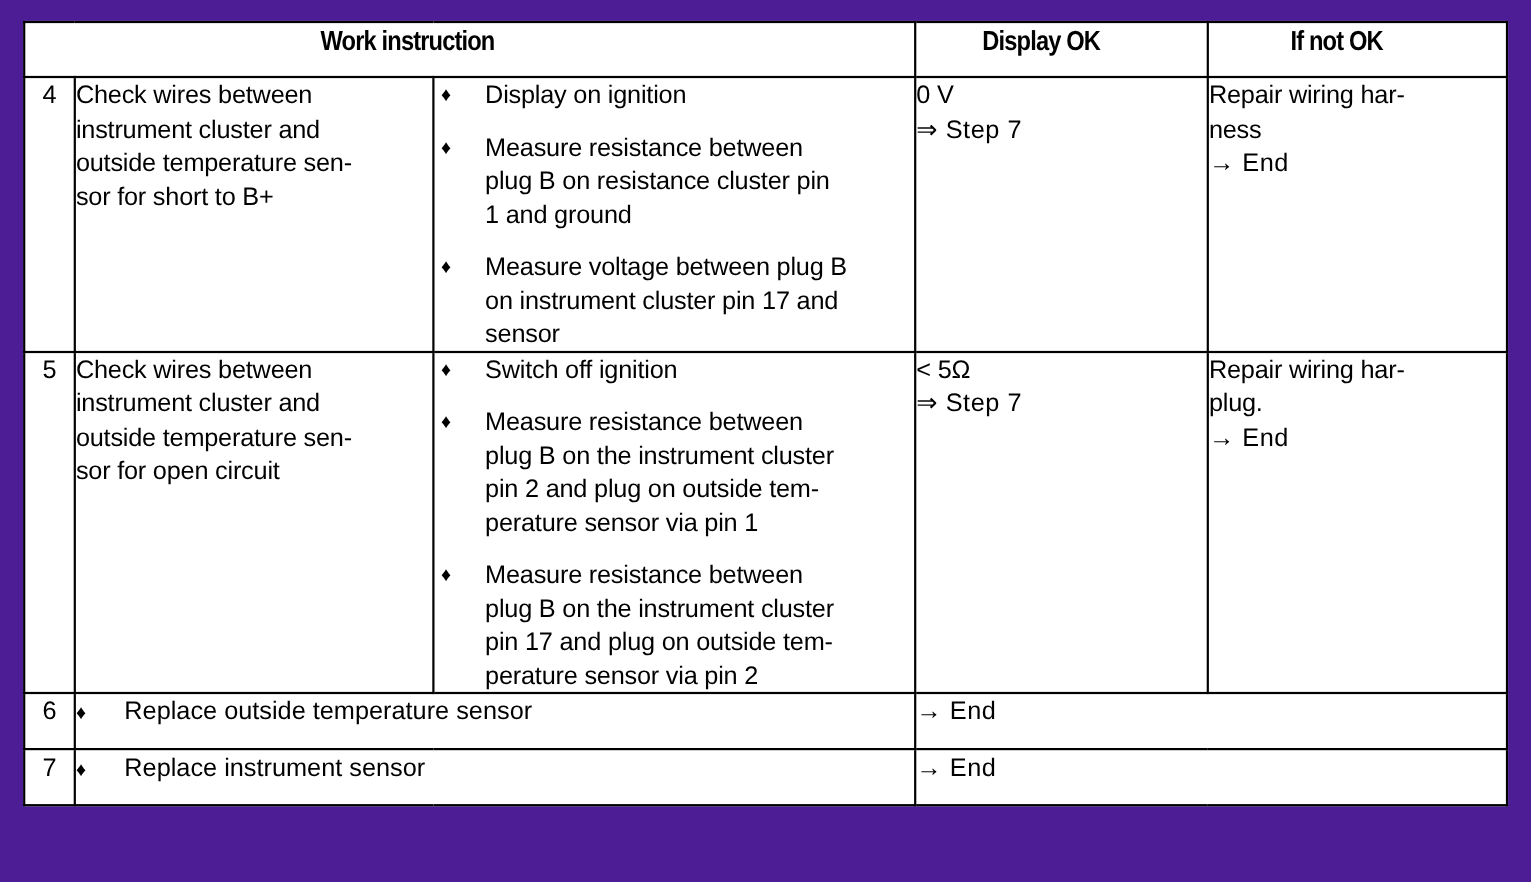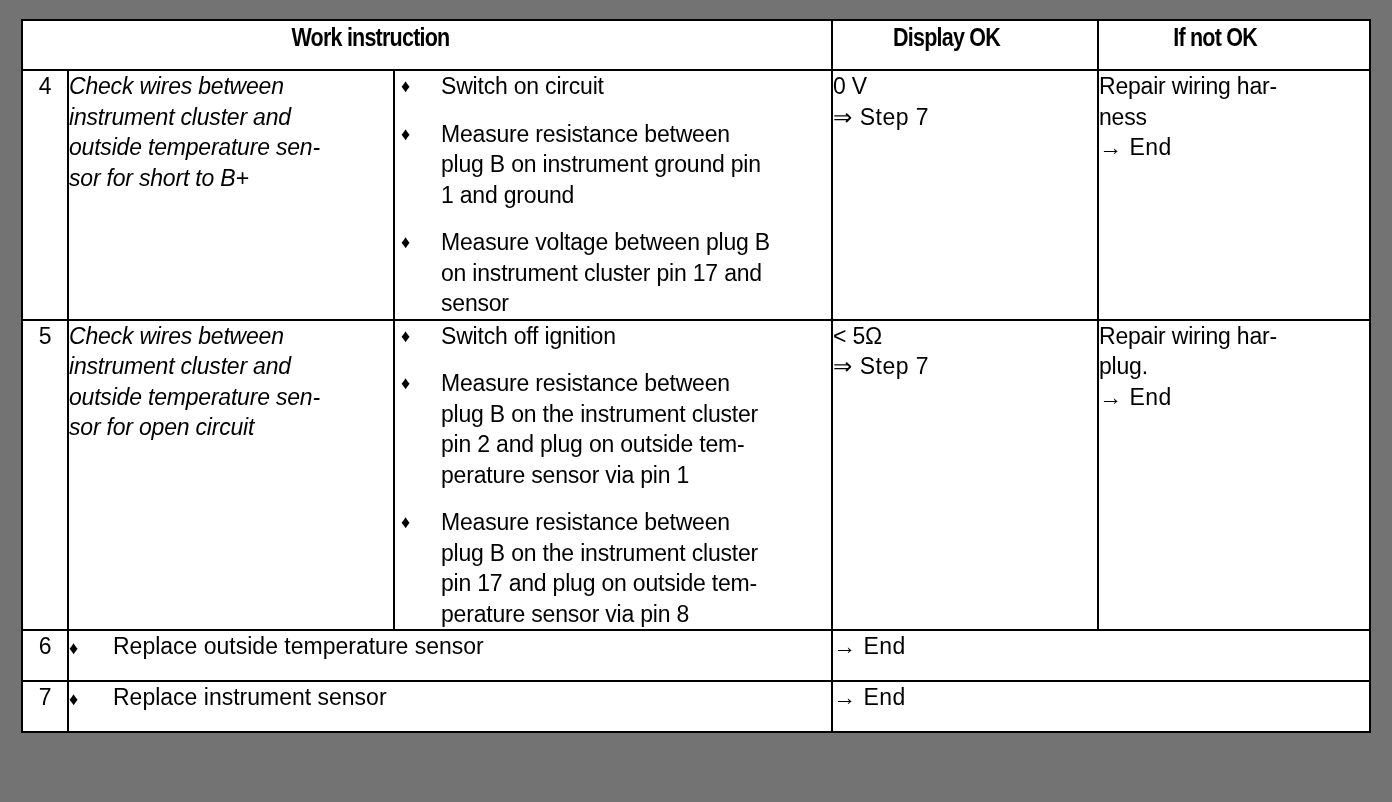--- a/index.html
+++ b/index.html
@@ -12,21 +12,21 @@
     height: 802px;
     font-family: "Liberation Sans", sans-serif;
     color: #000000;
     overflow: hidden;
   }
 
   .page {
     position: relative;
     width: 1392px;
     height: 802px;
-    background: #737373;
+    background: #4c1d95;
   }
 
   
   .diag-table {
     position: absolute;
     left: 21px;
     top: 19px;
     width: 1348px;
     border-collapse: collapse;
     table-layout: fixed;
@@ -69,21 +69,21 @@
     font-size: 23px;
     line-height: 30.5px;
     letter-spacing: -0.2px;
   }
   .cell-step {
     padding: 10px 0 0 0;
     text-align: center;
     font-size: 23px;
     line-height: 30px;
   }
-  .cell-task  { padding: 10px 6px 14px 14px; font-style: italic; }
+  .cell-task  { padding: 10px 6px 14px 14px; }
   .cell-act   { padding: 10px 8px 14px 12px; }
   .cell-ok    { padding: 10px 8px 14px 11px; }
   .cell-notok { padding: 10px 8px 14px 11px; }
 
   .line { display: block; white-space: pre; }
 
   
   .blist { margin: 0; padding: 0; list-style: none; }
   .blist > li {
     position: relative;
@@ -154,26 +154,26 @@
           <span class="line">Check wires between</span>
           <span class="line">instrument cluster and</span>
           <span class="line">outside temperature sen-</span>
           <span class="line">sor for short to B+</span>
         </td>
 
         <td class="cell cell-act">
           <ul class="blist">
             <li>
               <span class="bullet">♦</span>
-              <span class="btext line">Switch on circuit</span>
+              <span class="btext line">Display on ignition</span>
             </li>
             <li>
               <span class="bullet">♦</span>
               <span class="btext line">Measure resistance between</span>
-              <span class="btext line">plug B on instrument ground pin</span>
+              <span class="btext line">plug B on resistance cluster pin</span>
               <span class="btext line">1 and ground</span>
             </li>
             <li>
               <span class="bullet">♦</span>
               <span class="btext line">Measure voltage between plug B</span>
               <span class="btext line">on instrument cluster pin 17 and</span>
               <span class="btext line">sensor</span>
             </li>
           </ul>
         </td>
@@ -213,21 +213,21 @@
               <span class="btext line">Measure resistance between</span>
               <span class="btext line">plug B on the instrument cluster</span>
               <span class="btext line">pin 2 and plug on outside tem-</span>
               <span class="btext line">perature sensor via pin 1</span>
             </li>
             <li>
               <span class="bullet">♦</span>
               <span class="btext line">Measure resistance between</span>
               <span class="btext line">plug B on the instrument cluster</span>
               <span class="btext line">pin 17 and plug on outside tem-</span>
-              <span class="btext line">perature sensor via pin 8</span>
+              <span class="btext line">perature sensor via pin 2</span>
             </li>
           </ul>
         </td>
 
         <td class="cell cell-ok">
           <span class="line">&lt; 5Ω</span>
           <span class="line arrow">⇒ Step 7</span>
         </td>
 
         <td class="cell cell-notok">

